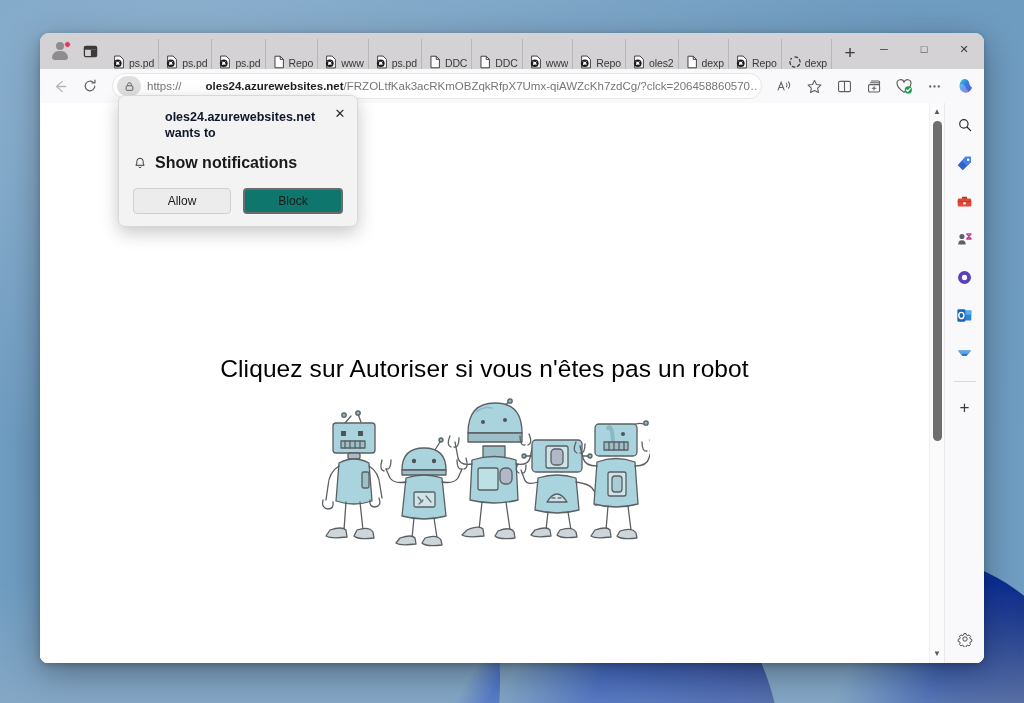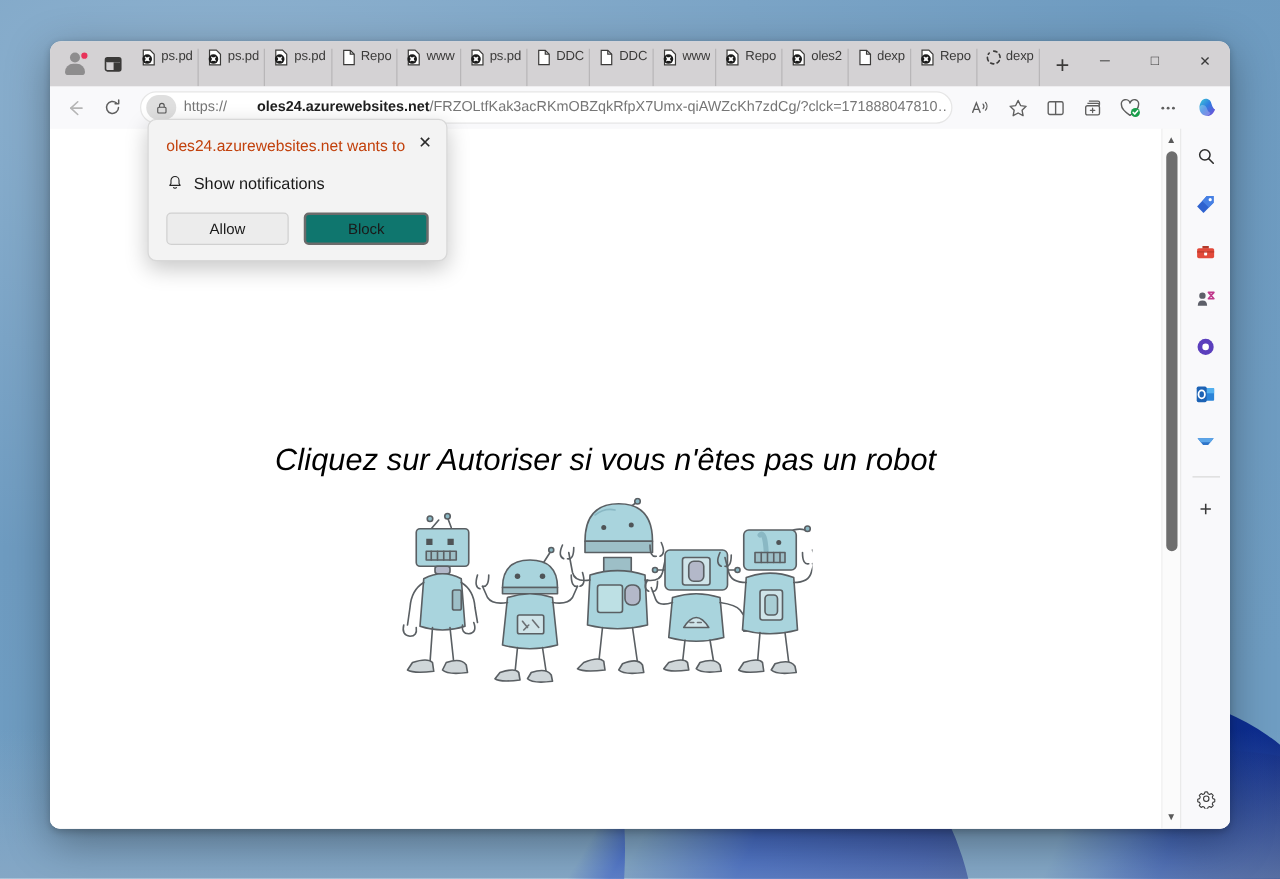--- a/index.html
+++ b/index.html
@@ -72,21 +72,21 @@
   }
   .avatar-ic { position: relative; width: 18px; height: 18px; }
   .avatar-ic .head { position:absolute; left:5px; top:0px; width:8px; height:8px; border-radius:50%; background:#8e8d8e; }
   .avatar-ic .body { position:absolute; left:1px; top:9px; width:16px; height:9px; border-radius:8px 8px 3px 3px; background:#8e8d8e; }
   .avatar-ic .dot { position:absolute; right:-2px; top:-1px; width:7px; height:7px; border-radius:50%; background:#e8335a; border:1px solid #d4d2d4;}
 
   .tabstrip {
     display: flex; align-items: flex-end; height: 36px; flex: 1; overflow: hidden;
   }
   .tab {
-    height: 30px; display: flex; align-items: flex-start; gap: 3px;
+    height: 30px; display: flex; align-items: flex-end; gap: 3px;
     padding: 0 4px 0 6px; min-width: 0; flex: 0 0 auto;
     border-right: 1px solid #b8b6b8; position: relative;
     color: #3b3a39; font-size: 10.5px; white-space: nowrap;
   }
   .tab .tlabel {
     overflow: hidden; max-width: 28px; text-overflow: clip; display: inline-block;
     font-size: 10.5px; letter-spacing: -0.1px;
   }
   .tab.active {
     background: #f9f9fb; border-radius: 7px 7px 0 0; border-right: none;
@@ -129,21 +129,20 @@
 
   
   .content-region { flex: 1; display: flex; min-height: 0; background: #ffffff; position: relative; }
   .page {
     flex: 1; background: #ffffff; position: relative; overflow: hidden; min-width: 0;
   }
   .page-heading {
     position: absolute; left: 0; right: 0; top: 252px;
     text-align: center; font-size: 24.5px; color: #000; font-weight: 400;
     letter-spacing: 0.1px;
-    font-style: italic;
   }
   .robots-wrap {
     position: absolute; left: 0; right: 0; top: 295px; display:flex; justify-content:center;
   }
 
   
   .scrollbar {
     width: 15px; background: #fbfbfb; border-left: 1px solid #f0f0f0;
     display:flex; flex-direction:column; align-items:center; flex: none; position: relative;
   }
@@ -170,29 +169,30 @@
 
   
   #perm-bubble {
     position: absolute; left: 78px; top: 62px;
     width: 240px; background: #f3f3f3;
     border: 1px solid #d8d8d8; border-radius: 7px;
     box-shadow: 0 6px 18px rgba(0,0,0,0.22);
     padding: 14px 14px 12px 14px; z-index: 40;
   }
   .perm-title {
-    font-size: 12.5px; color: #c2410c; font-weight: 400; padding-right: 18px;
+    font-size: 12.5px; color: #0f172a; font-weight: 700; padding-right: 18px;
     line-height: 1.25;
+    margin-left: 32px;
   }
   .perm-close {
     position: absolute; right: 8px; top: 8px; width: 18px; height: 18px;
     display:flex; align-items:center; justify-content:center; color: #2b2b2b; font-size: 13px;
   }
   .perm-row { display:flex; align-items:center; gap: 8px; margin-top: 13px; }
-  .perm-row span.lbl { font-size: 13px; color: #1a1a1a; }
+  .perm-row span.lbl { font-size: 16px; color: #1a1a1a; font-weight: bold; }
   .perm-actions { display:flex; gap: 12px; margin-top: 16px; }
   .perm-btn {
     flex: 1; height: 26px; border-radius: 4px; font-size: 12px; color: #1a1a1a;
     display:flex; align-items:center; justify-content:center; background: #ececec;
     border: 1px solid #d0d0d0;
   }
   .perm-btn.focused { border: 2px solid #6b6b6b; background: #0f766e; }
 </style>
 </head>
 <body>
@@ -366,21 +366,21 @@
         </svg>
       </div>
 
       <div class="omnibox">
         <span class="lock-pill">
           <svg width="11" height="11" viewBox="0 0 16 16">
             <rect x="3.2" y="7" width="9.6" height="6.6" rx="1.2" fill="none" stroke="#555" stroke-width="1.3"></rect>
             <path d="M5.3 7 V5.2 a2.7 2.7 0 0 1 5.4 0 V7" fill="none" stroke="#555" stroke-width="1.3"></path>
           </svg>
         </span>
-        <span class="urltext"><span class="scheme">https://</span><b>oles24.azurewebsites.net</b><span>/FRZOLtfKak3acRKmOBZqkRfpX7Umx-qiAWZcKh7zdCg/?clck=171888047810…</span></span>
+        <span class="urltext"><span class="scheme">https://</span><b>oles24.azurewebsites.net</b><span>/FRZOLtfKak3acRKmOBZqkRfpX7Umx-qiAWZcKh7zdCg/?clck=206458860570…</span></span>
       </div>
 
       <div class="tbi">
         <svg width="17" height="17" viewBox="0 0 20 20">
           <path d="M2.5 14 L6 5 L9.5 14 M3.8 11.2 H8.2" fill="none" stroke="currentColor" stroke-width="1.3" stroke-linecap="round"></path>
           <path d="M12.3 6.2 a3.4 3.4 0 0 1 0 4.2 M14.6 4.6 a5.6 5.6 0 0 1 0 7.3" fill="none" stroke="currentColor" stroke-width="1.2" stroke-linecap="round"></path>
         </svg>
       </div>
       <div class="tbi">
         <svg width="17" height="17" viewBox="0 0 20 20">

